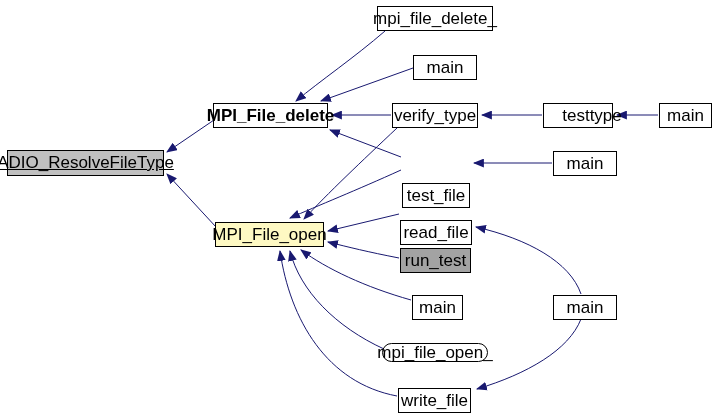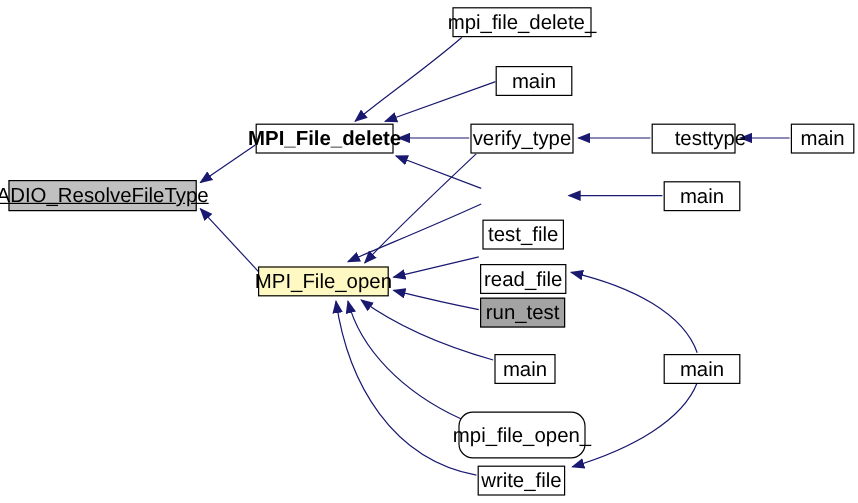--- a/index.html
+++ b/index.html
@@ -62,16 +62,16 @@
       <div class="node" style="left: 392px; top: 103px; width: 86px; height: 25px; border-color: rgb(0, 0, 0); background: rgb(255, 255, 255);">verify_type</div>
       <div class="node" style="left: 543px; top: 103px; width: 70px; height: 25px; border-color: rgb(0, 0, 0); background: rgb(255, 255, 255); padding-left: 28px;">testtype</div>
       <div class="node" style="left: 659px; top: 103px; width: 53px; height: 25px; border-color: rgb(0, 0, 0); background: rgb(255, 255, 255);">main</div>
       <div class="node" style="left: 402px; top: 151px; width: 68px; height: 25px; border-color: rgb(0, 0, 0); background: rgb(255, 255, 255); margin-top: 32px;">test_file</div>
       <div class="node" style="left: 553px; top: 151px; width: 64px; height: 25px; border-color: rgb(0, 0, 0); background: rgb(255, 255, 255);">main</div>
       <div class="node" style="left: 215px; top: 222px; width: 109px; height: 25px; border-color: rgb(0, 0, 0); background: #fef9c3;">MPI_File_open</div>
       <div class="node" style="left: 400px; top: 200px; width: 72px; height: 25px; border-color: rgb(0, 0, 0); background: rgb(255, 255, 255); margin-top: 20px;">read_file</div>
       <div class="node" style="left: 400px; top: 248px; width: 71px; height: 25px; border-color: rgb(0, 0, 0); background: #a3a3a3;">run_test</div>
       <div class="node" style="left: 412px; top: 295px; width: 51px; height: 25px; border-color: rgb(0, 0, 0); background: rgb(255, 255, 255);">main</div>
       <div class="node" style="left: 553px; top: 295px; width: 64px; height: 25px; border-color: rgb(0, 0, 0); background: rgb(255, 255, 255);">main</div>
-      <div class="node" style="left: 382px; top: 343px; width: 106px; height: 39px; border-color: rgb(0, 0, 0); background: rgb(255, 255, 255); border-radius: 12px;">mpi_file_open_</div>
+      <div class="node" style="left: 382px; top: 343px; width: 106px; height: 19px; border-color: rgb(0, 0, 0); background: rgb(255, 255, 255); border-radius: 12px;">mpi_file_open_</div>
       <div class="node" style="left: 398px; top: 388px; width: 73px; height: 25px; border-color: rgb(0, 0, 0); background: rgb(255, 255, 255);">write_file</div>
     </div>
 </div>
 
 </body></html>

